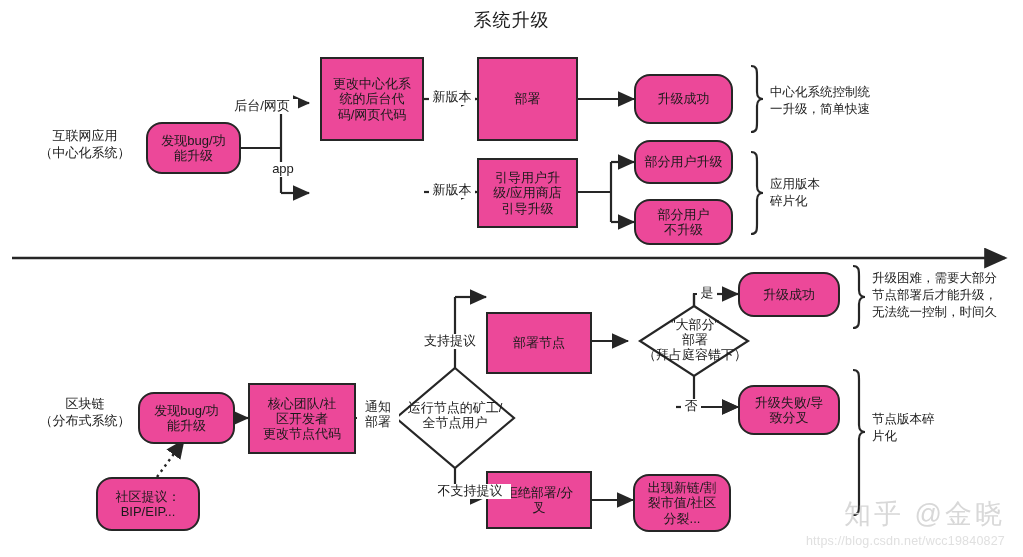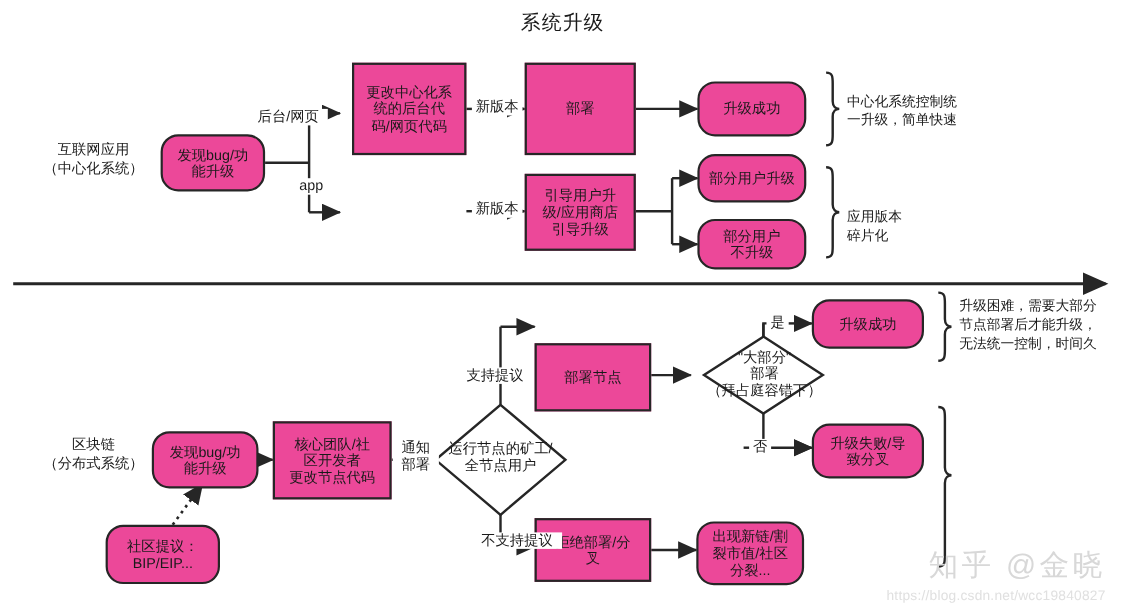--- a/index.html
+++ b/index.html
@@ -231,21 +231,21 @@
 
   <div class="edge-label" style="left:262px; top:162px; width:40px;">app</div>
 
   <div class="edge-label" style="left:429px; top:90px; width:44px;">新版本</div>
 
   <div class="edge-label" style="left:429px; top:183px; width:44px;">新版本</div>
 
   <div class="annot" style="left:770px; top:84px; width:148px;">中心化系统控制统
 一升级，简单快速</div>
 
-  <div class="annot" style="left:770px; top:176px; width:148px;margin-top:13px;">应用版本
+  <div class="annot" style="left:770px; top:176px; width:148px;">应用版本
 碎片化</div>
 
   <div class="node pill" style="left:138px; top:392px; width:97px; height:52px;">发现bug/功
 能升级</div>
 
   <div class="node pill" style="left:96px; top:477px; width:104px; height:54px;">社区提议：
 BIP/EIP...</div>
 
   <div class="node" style="left:248px; top:383px; width:108px; height:71px;">核心团队/社
 区开发者
@@ -280,17 +280,19 @@
   <div class="edge-label" style="left:429px; top:484px; width:80px;">不支持提议</div>
 
   <div class="edge-label" style="left:697px; top:286px; width:18px;">是</div>
 
   <div class="edge-label" style="left:681px; top:399px; width:18px;">否</div>
 
   <div class="annot" style="left:872px; top:270px; width:150px;">升级困难，需要大部分
 节点部署后才能升级，
 无法统一控制，时间久</div>
 
+  <div class="annot" style="left:872px; top:411px; width:140px;">节点版本碎
+片化</div>
 
   <div class="watermark-zhihu">知乎 @金晓</div>
   <div class="watermark-url">https://blog.csdn.net/wcc19840827</div>
 
 </div>
 
 </body></html>

